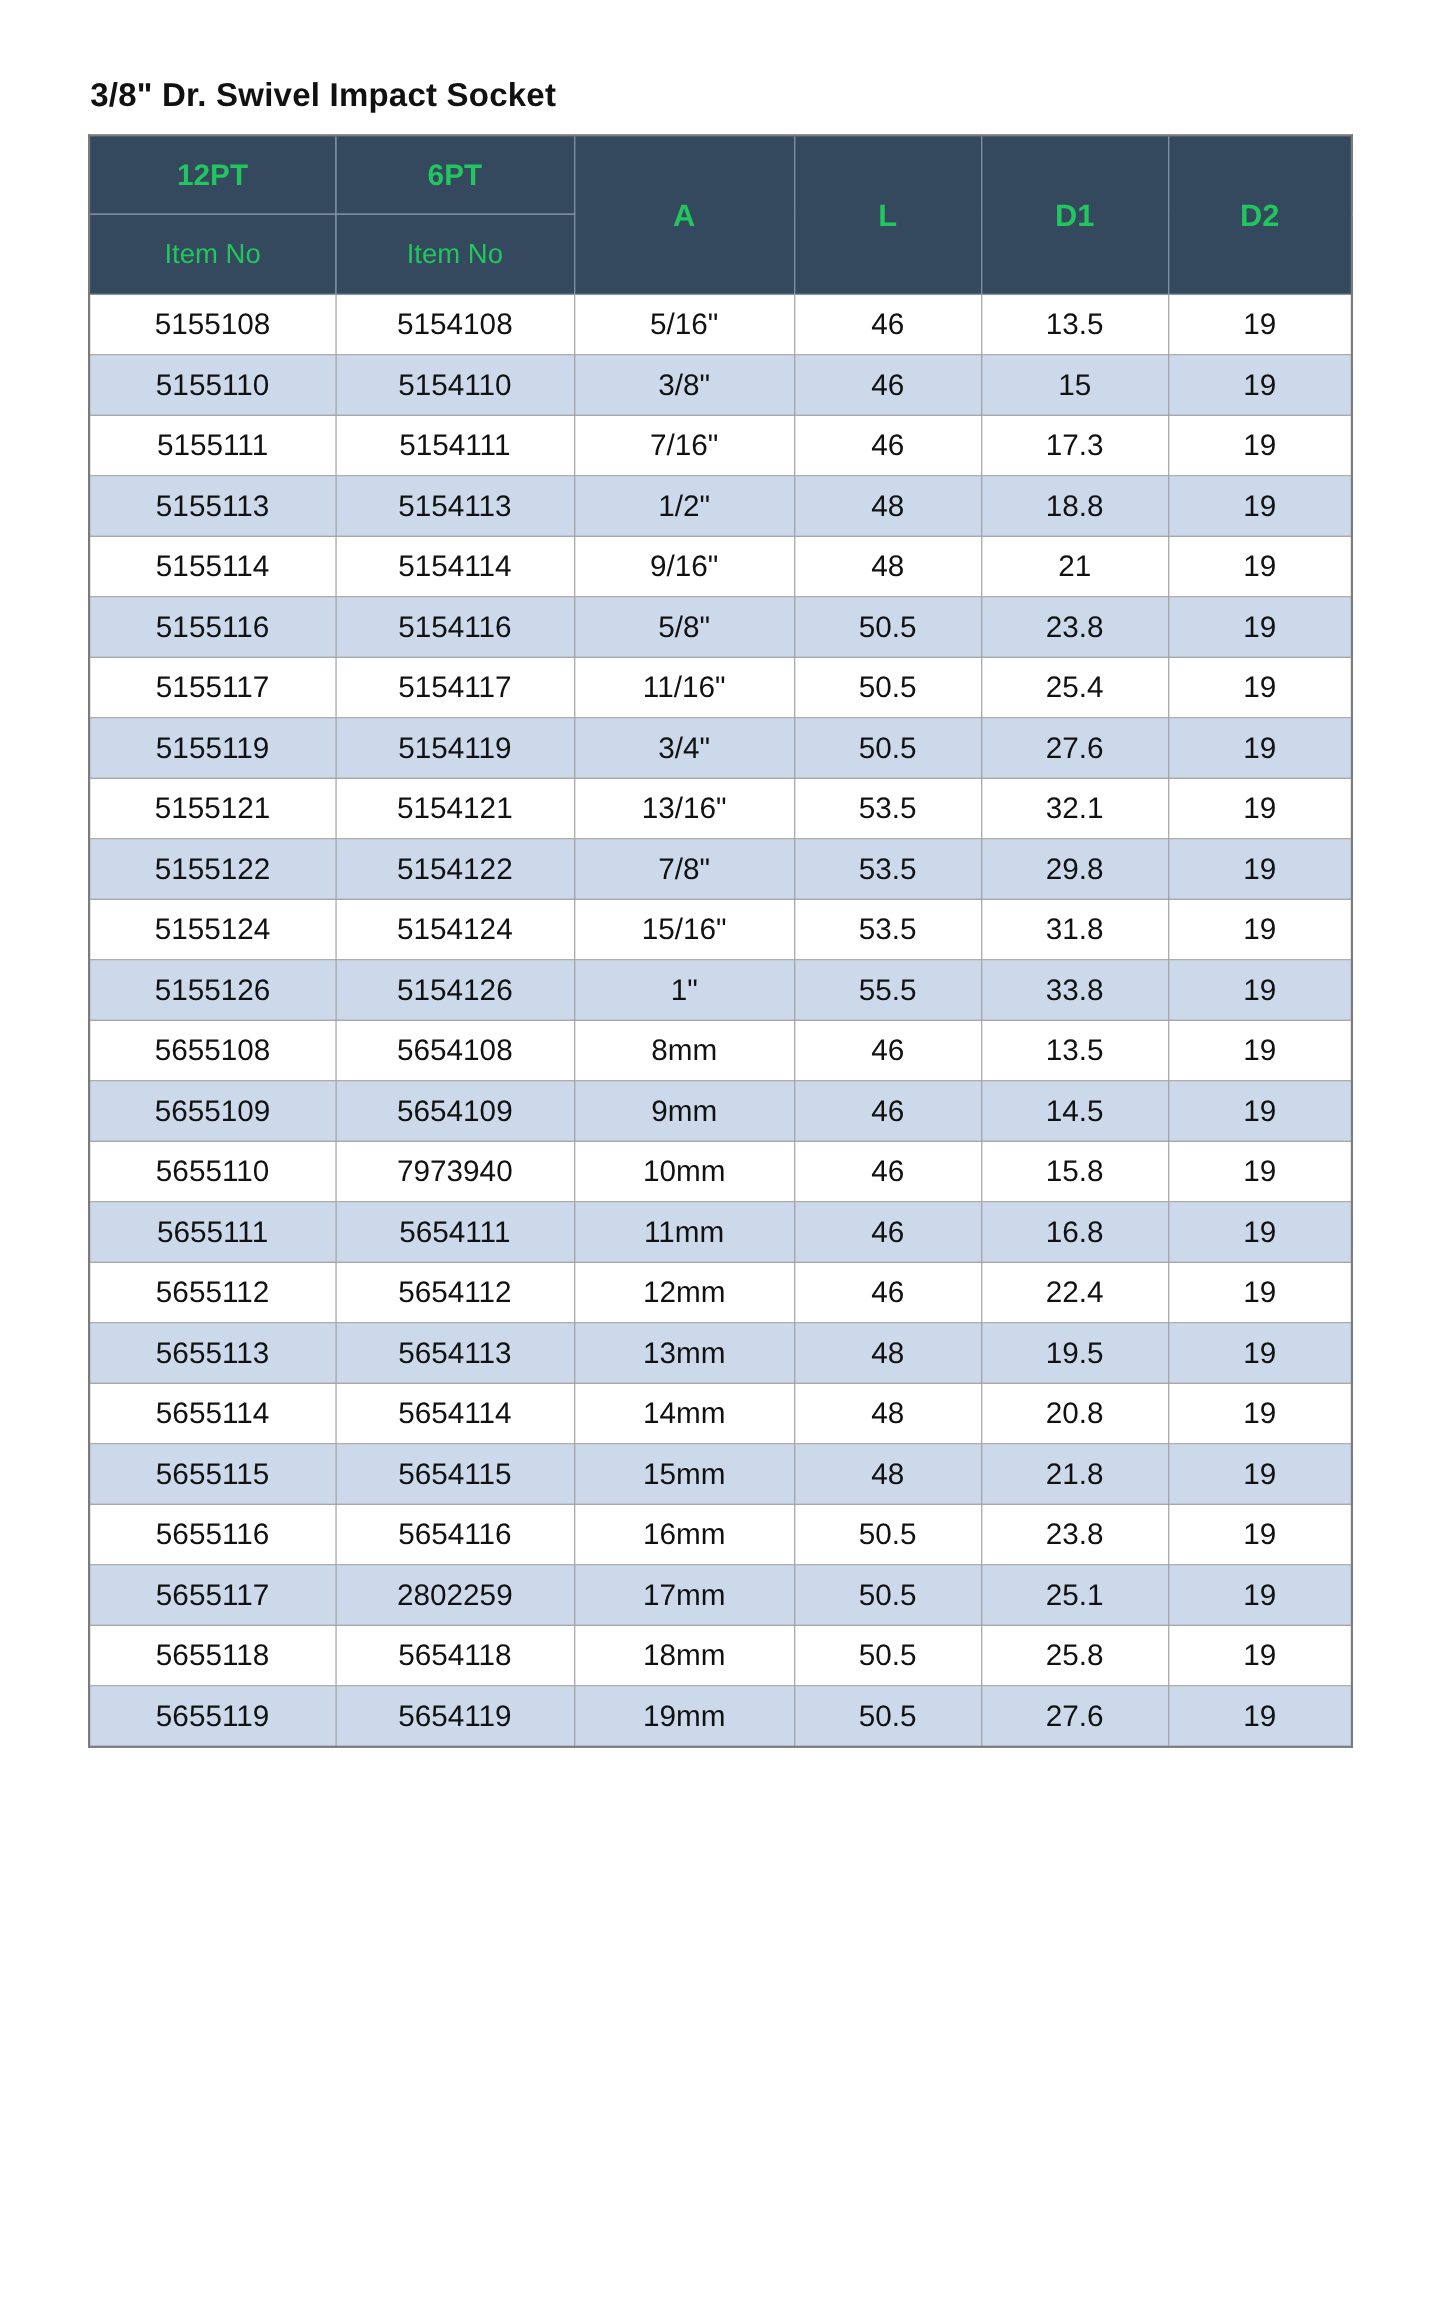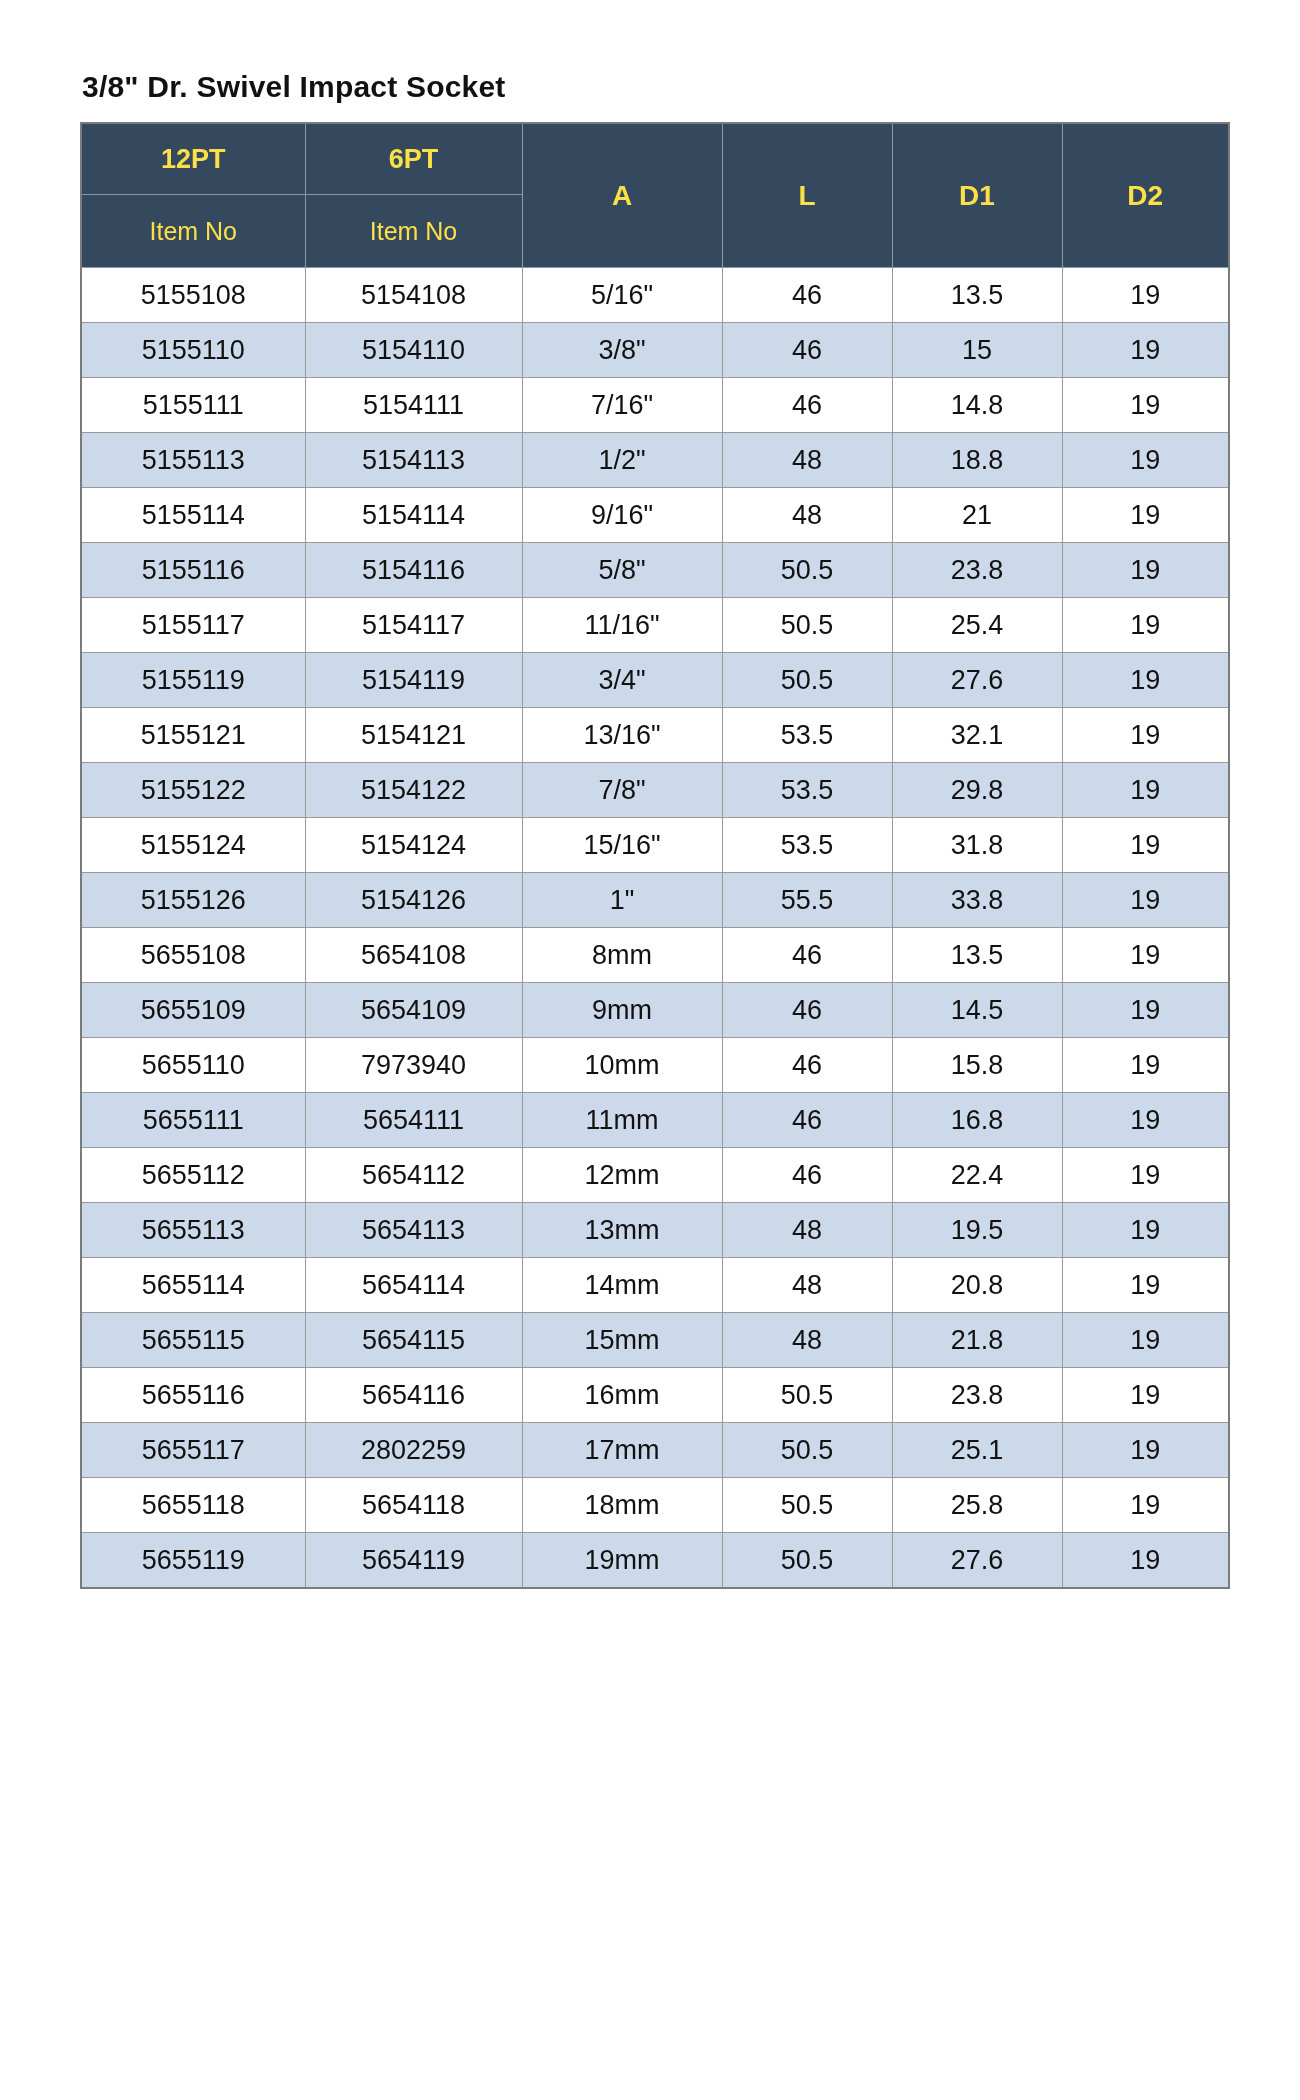--- a/index.html
+++ b/index.html
@@ -35,21 +35,21 @@
   }
   table.spec col.c-12pt { width: 224px; }
   table.spec col.c-6pt  { width: 217px; }
   table.spec col.c-a    { width: 200px; }
   table.spec col.c-l    { width: 170px; }
   table.spec col.c-d1   { width: 170px; }
   table.spec col.c-d2   { width: 167px; }
 
   thead th {
     background: #34495e;
-    color: #fde047;
+    color: #22c55e;
     font-size: 27px;
     font-weight: bold;
     text-align: center;
     border: 1px solid #8a9aab;
     padding: 0;
     height: 70px;
     vertical-align: middle;
   }
   thead th.sub {
     font-size: 25px;
@@ -120,21 +120,21 @@
           <td>3/8"</td>
           <td>46</td>
           <td>15</td>
           <td>19</td>
         </tr>
         <tr>
           <td>5155111</td>
           <td>5154111</td>
           <td>7/16"</td>
           <td>46</td>
-          <td>14.8</td>
+          <td>17.3</td>
           <td>19</td>
         </tr>
         <tr class="alt">
           <td>5155113</td>
           <td>5154113</td>
           <td>1/2"</td>
           <td>48</td>
           <td>18.8</td>
           <td>19</td>
         </tr>

